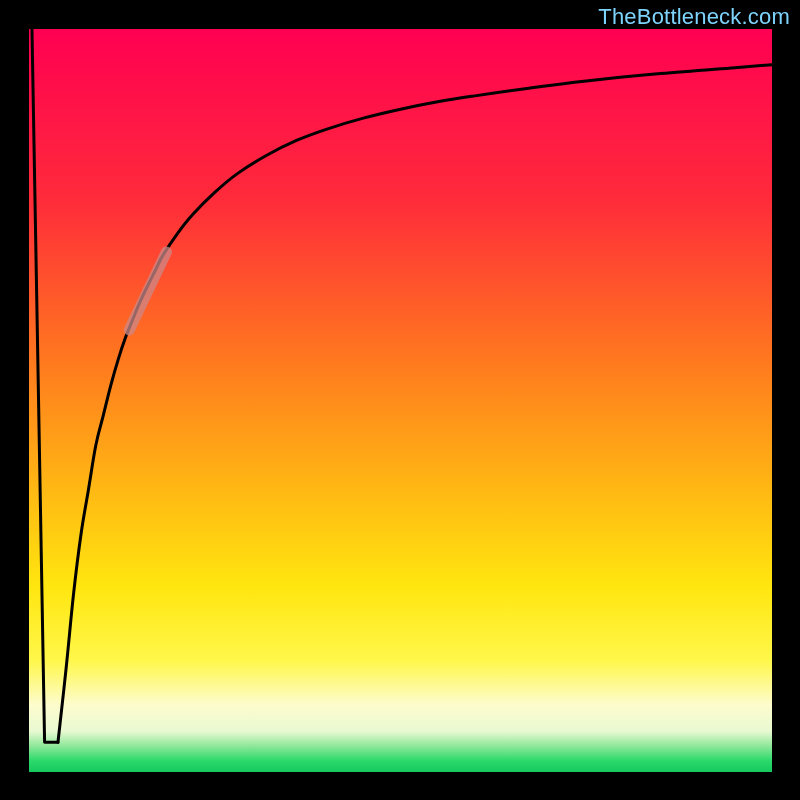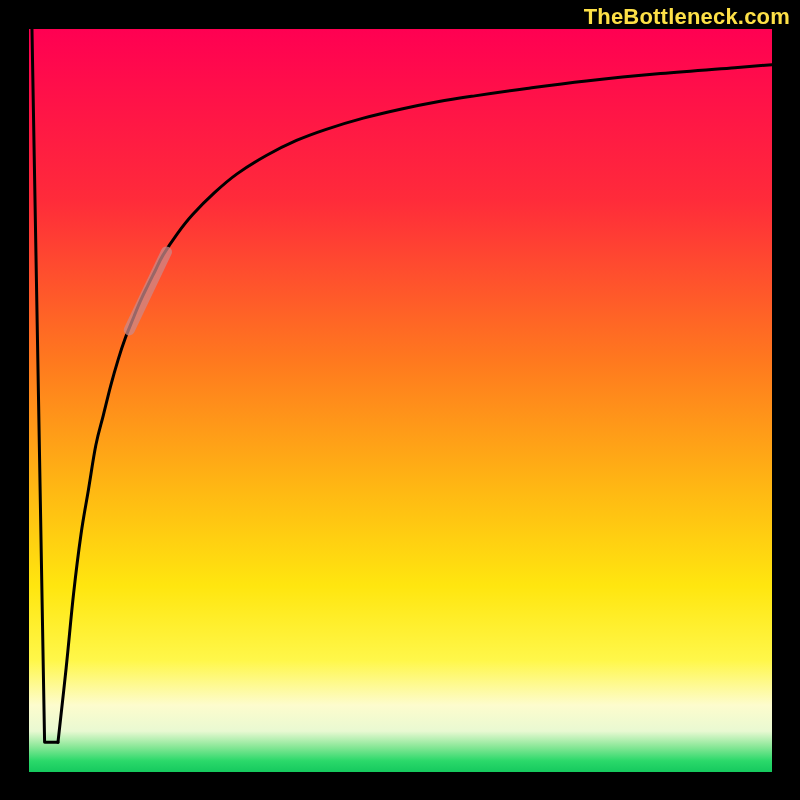--- a/index.html
+++ b/index.html
@@ -21,23 +21,23 @@
     position: absolute;
     left: 29px;
     top: 29px;
     width: 743px;
     height: 743px;
   }
   #attribution {
     position: absolute;
     top: 4px;
     right: 10px;
-    color: #fde047;
+    color: #7dd3fc;
     font-size: 22px;
-    font-weight: 700;
+    font-weight: 400;
     letter-spacing: 0.2px;
   }
 </style>
 </head>
 <body>
 
 <div id="frame">
   <div id="attribution">TheBottleneck.com</div>
   <svg id="plot" viewBox="0 0 743 743" preserveAspectRatio="none">
     <defs>

